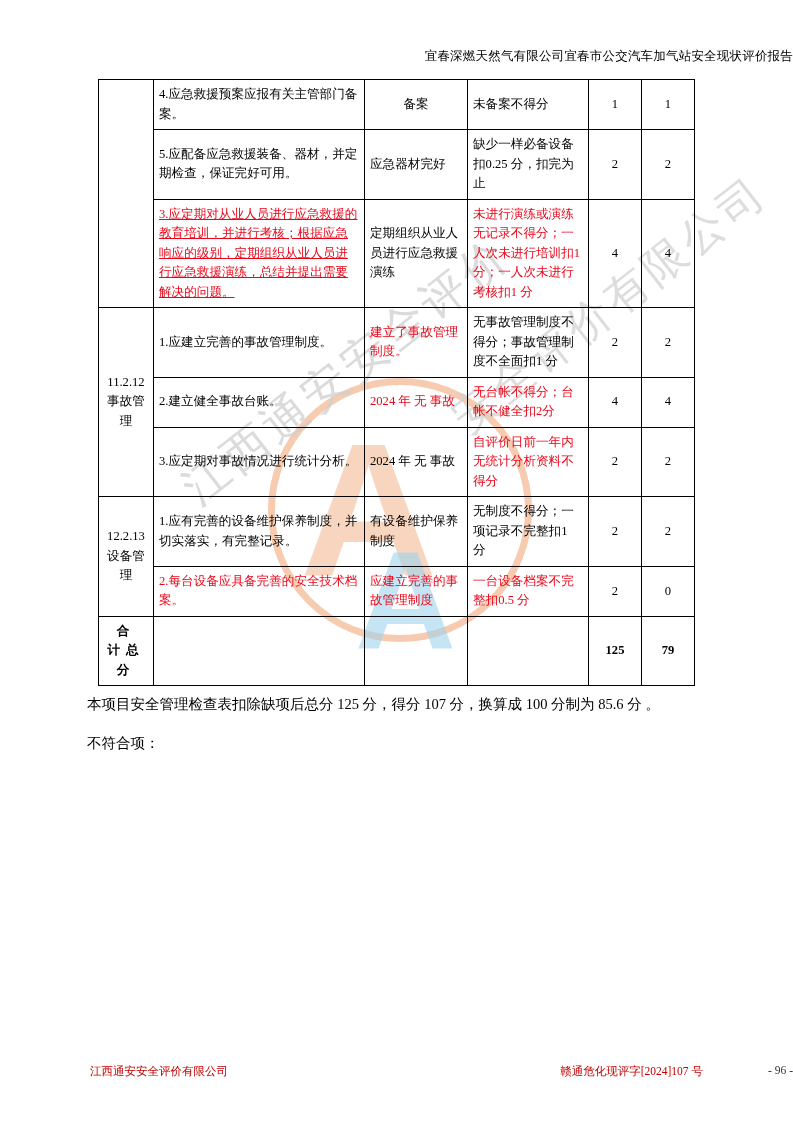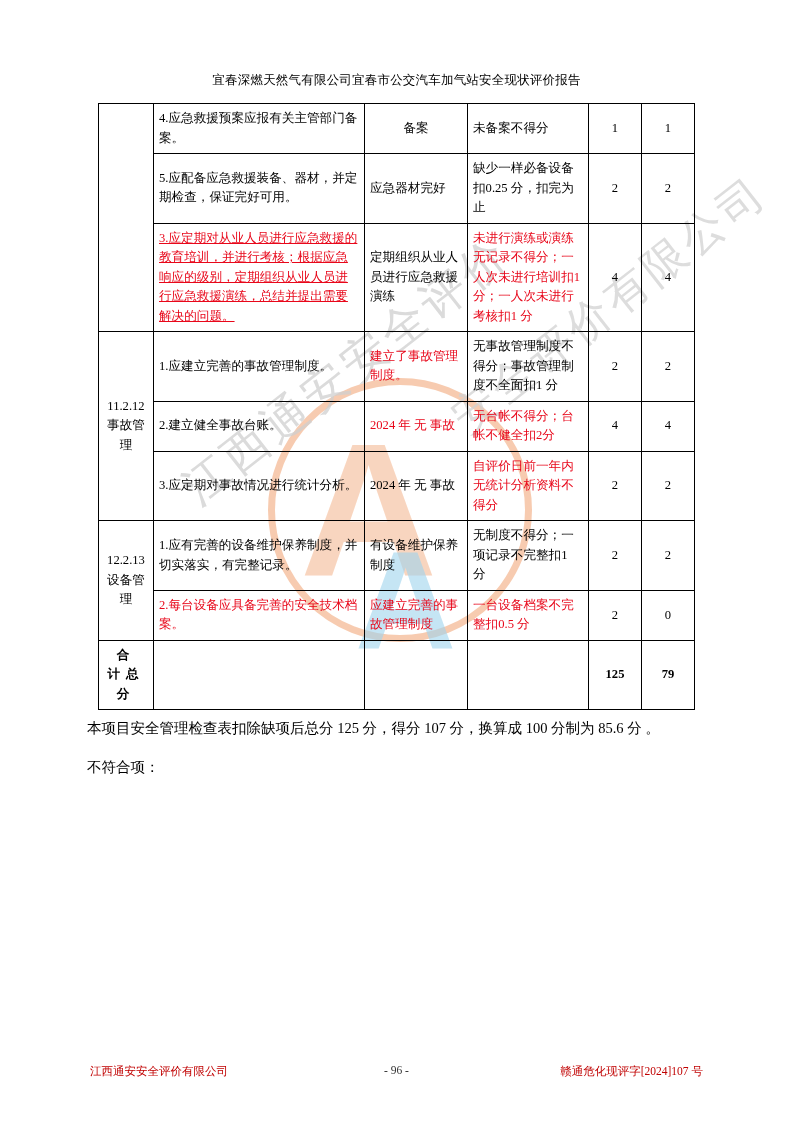--- a/index.html
+++ b/index.html
@@ -94,23 +94,23 @@
     font-family: "Liberation Sans", sans-serif;
     letter-spacing: 6px;
   }
 
   .content {
     position: relative;
     z-index: 2;
   }
 
   .doc-header {
-    text-align: center;
+    text-align: right;
     font-size: 12.5px;
-    padding-top: 72px;
+    padding-top: 48px;
     font-family: "Liberation Serif", serif;
     letter-spacing: .2px;
   }
 
   table.main {
     border-collapse: collapse;
     margin: 14px auto 0 auto;
     width: 578px;
     table-layout: fixed;
   }
@@ -155,21 +155,21 @@
     z-index: 3;
   }
   .footer .f-left {
     position: absolute;
     left: 90px;
     color: #c00000;
   }
   .footer .f-center {
     position: absolute;
     left: 0; right: 0;
-    text-align: center;
+    text-align: right;
     color: #333;
   }
   .footer .f-right {
     position: absolute;
     right: 90px;
     color: #c00000;
   }
   .totals td { font-weight: bold; }
   .tot-label { letter-spacing: 6px; }
 </style>

